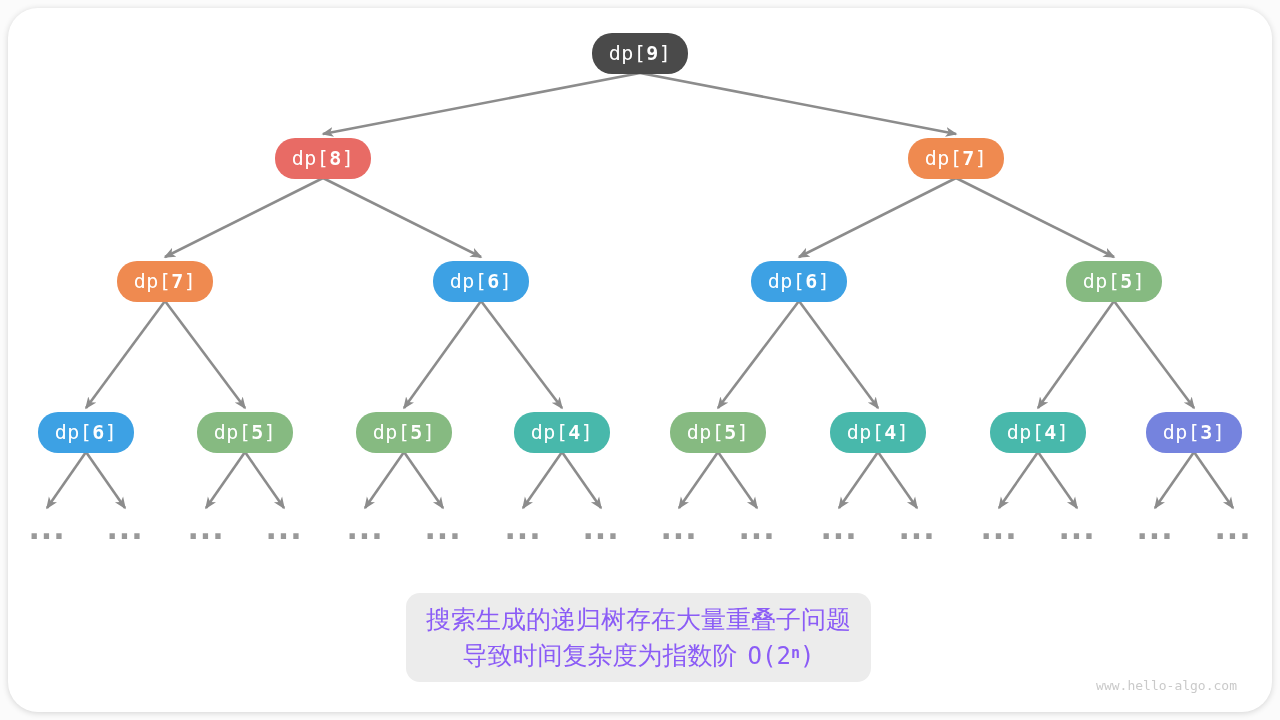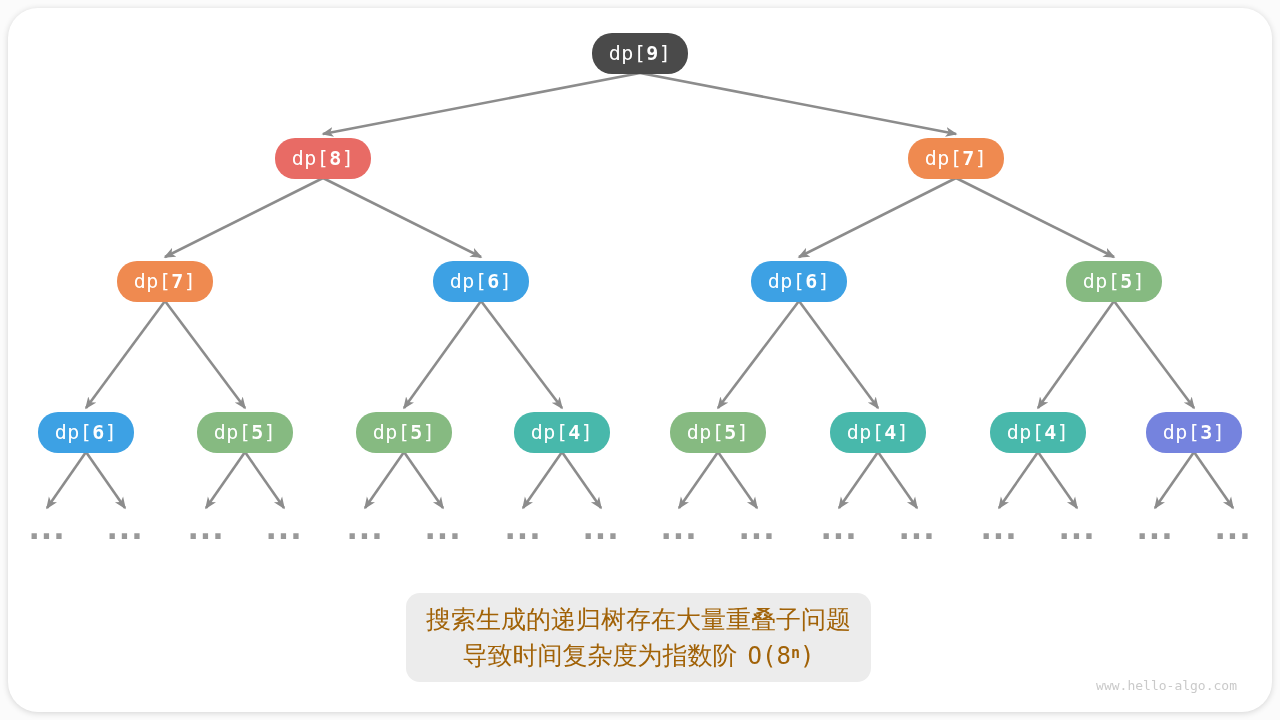--- a/index.html
+++ b/index.html
@@ -157,21 +157,21 @@
       <div class="dots" style="left: 657px; top: 514px; color: rgb(153, 153, 153);">...</div>
       <div class="dots" style="left: 735px; top: 514px; color: rgb(153, 153, 153);">...</div>
       <div class="dots" style="left: 817px; top: 514px; color: rgb(153, 153, 153);">...</div>
       <div class="dots" style="left: 895px; top: 514px; color: rgb(153, 153, 153);">...</div>
       <div class="dots" style="left: 977px; top: 514px; color: rgb(153, 153, 153);">...</div>
       <div class="dots" style="left: 1055px; top: 514px; color: rgb(153, 153, 153);">...</div>
       <div class="dots" style="left: 1133px; top: 514px; color: rgb(153, 153, 153);">...</div>
       <div class="dots" style="left: 1211px; top: 514px; color: rgb(153, 153, 153);">...</div>
     </div>
 
-  <div class="caption" style="background: rgb(236, 236, 236); color: #a16207;">
+  <div class="caption" style="background: rgb(236, 236, 236); color: #8b5cf6;">
     <div>搜索生成的递归树存在大量重叠子问题</div>
     <div>
-      <span>导致时间复杂度为指数阶</span><span class="formula"><span>O(8</span><sup>n</sup><span>)</span></span>
+      <span>导致时间复杂度为指数阶</span><span class="formula"><span>O(2</span><sup>n</sup><span>)</span></span>
     </div>
   </div>
 
   <div class="watermark" style="color: rgb(202, 202, 202);">www.hello-algo.com</div>
 </div>
 
 </body></html>

